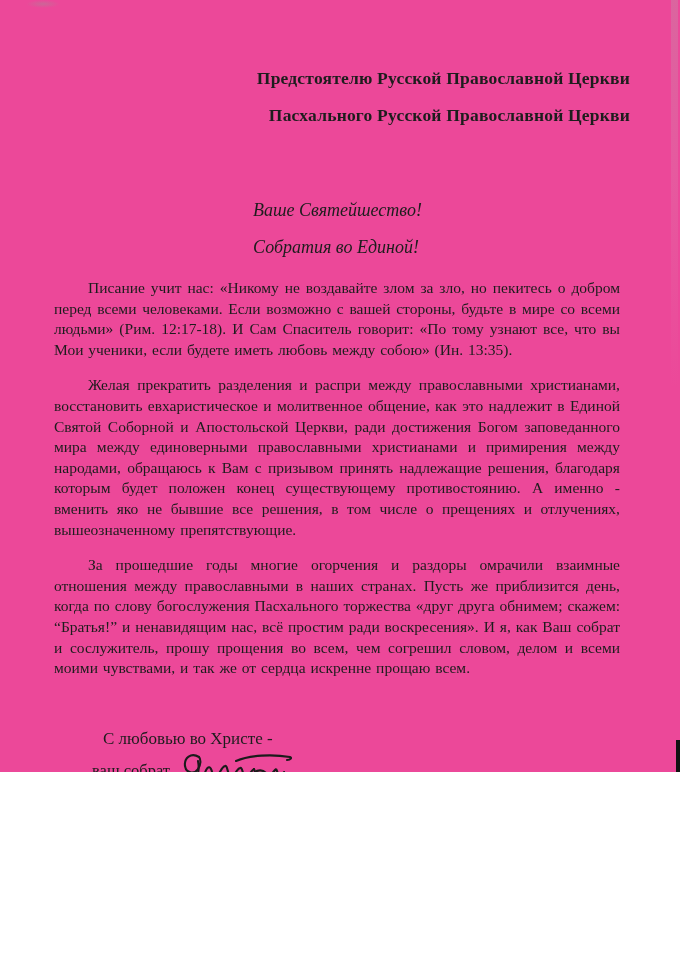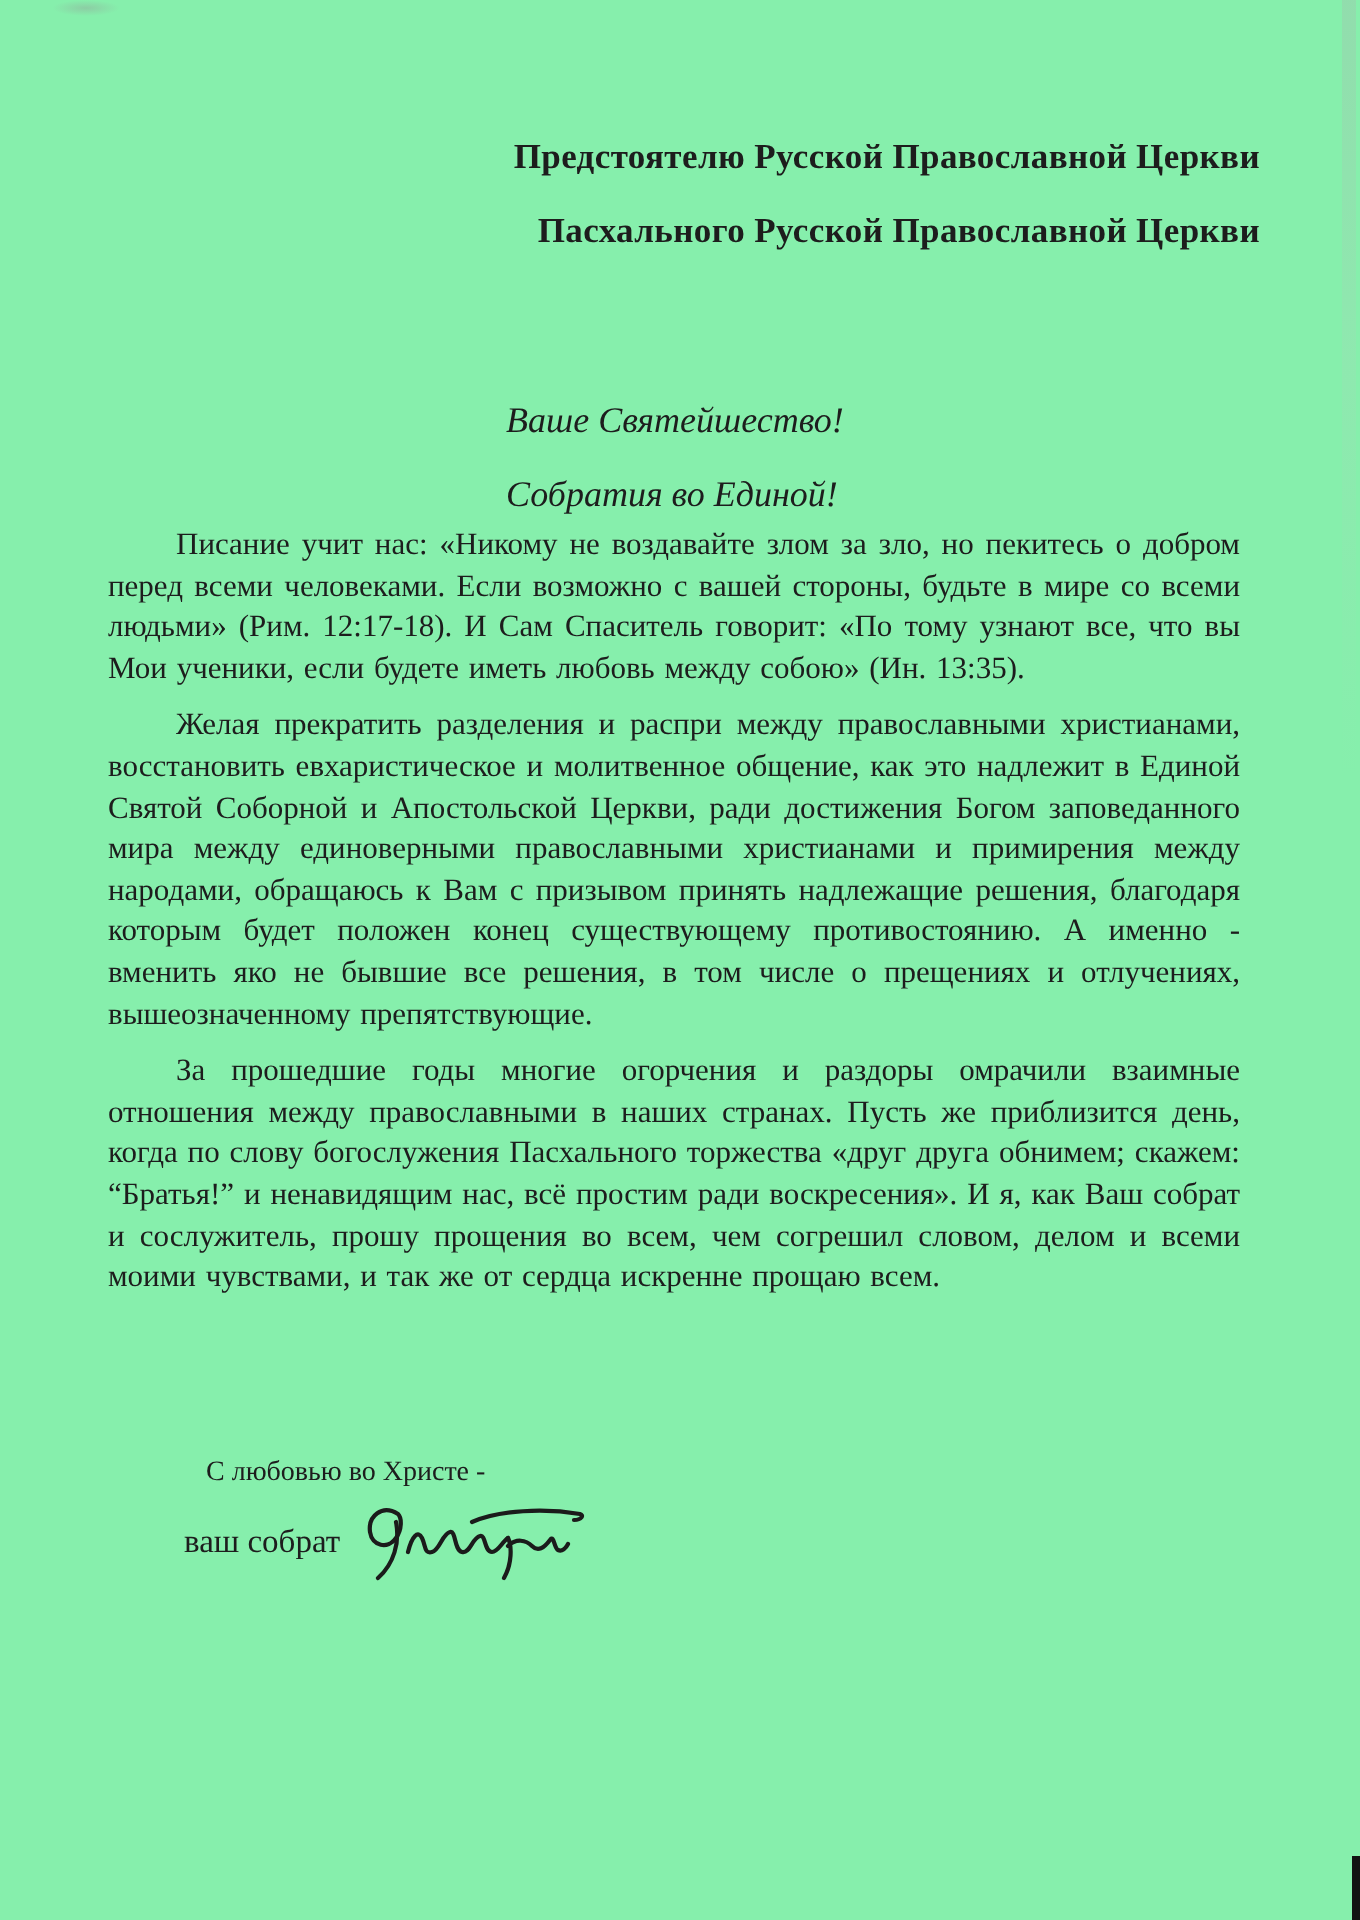--- a/index.html
+++ b/index.html
@@ -1,20 +1,20 @@
 <!DOCTYPE html>
 <html lang="ru"><head>
 <meta charset="utf-8">
 <style>
   html, body { margin: 0; padding: 0; background: #ffffff; }
   .page {
     position: relative;
     width: 680px;
-    height: 960px;
-    background: #86efac;
+    height: 772px;
+    background: #ec4899;
     overflow: hidden;
     font-family: "Liberation Serif", serif;
     color: #1d1d1d;
   }
   .recipient {
     position: absolute;
     top: 60px;
     right: 50px;
     text-align: right;
     font-weight: 700;
@@ -36,29 +36,29 @@
     position: absolute;
     top: 263px;
     left: 54px;
     width: 566px;
     font-size: 15.5px;
     line-height: 20.6px;
     text-align: justify;
     text-align-last: left;
   }
   .body-text p {
-    margin: 0 0 8px 0;
+    margin: 15px 0 8px 0;
     text-indent: 34px;
     word-spacing: 1px;
   }
   .closing {
     position: absolute;
     top: 729px;
     left: 103px;
-    font-size: 14px;
+    font-size: 17px;
     white-space: nowrap;
   }
   .sig-prefix {
     position: absolute;
     top: 761px;
     left: 92px;
     font-size: 16.5px;
     white-space: nowrap;
   }
   .sig-svg {

